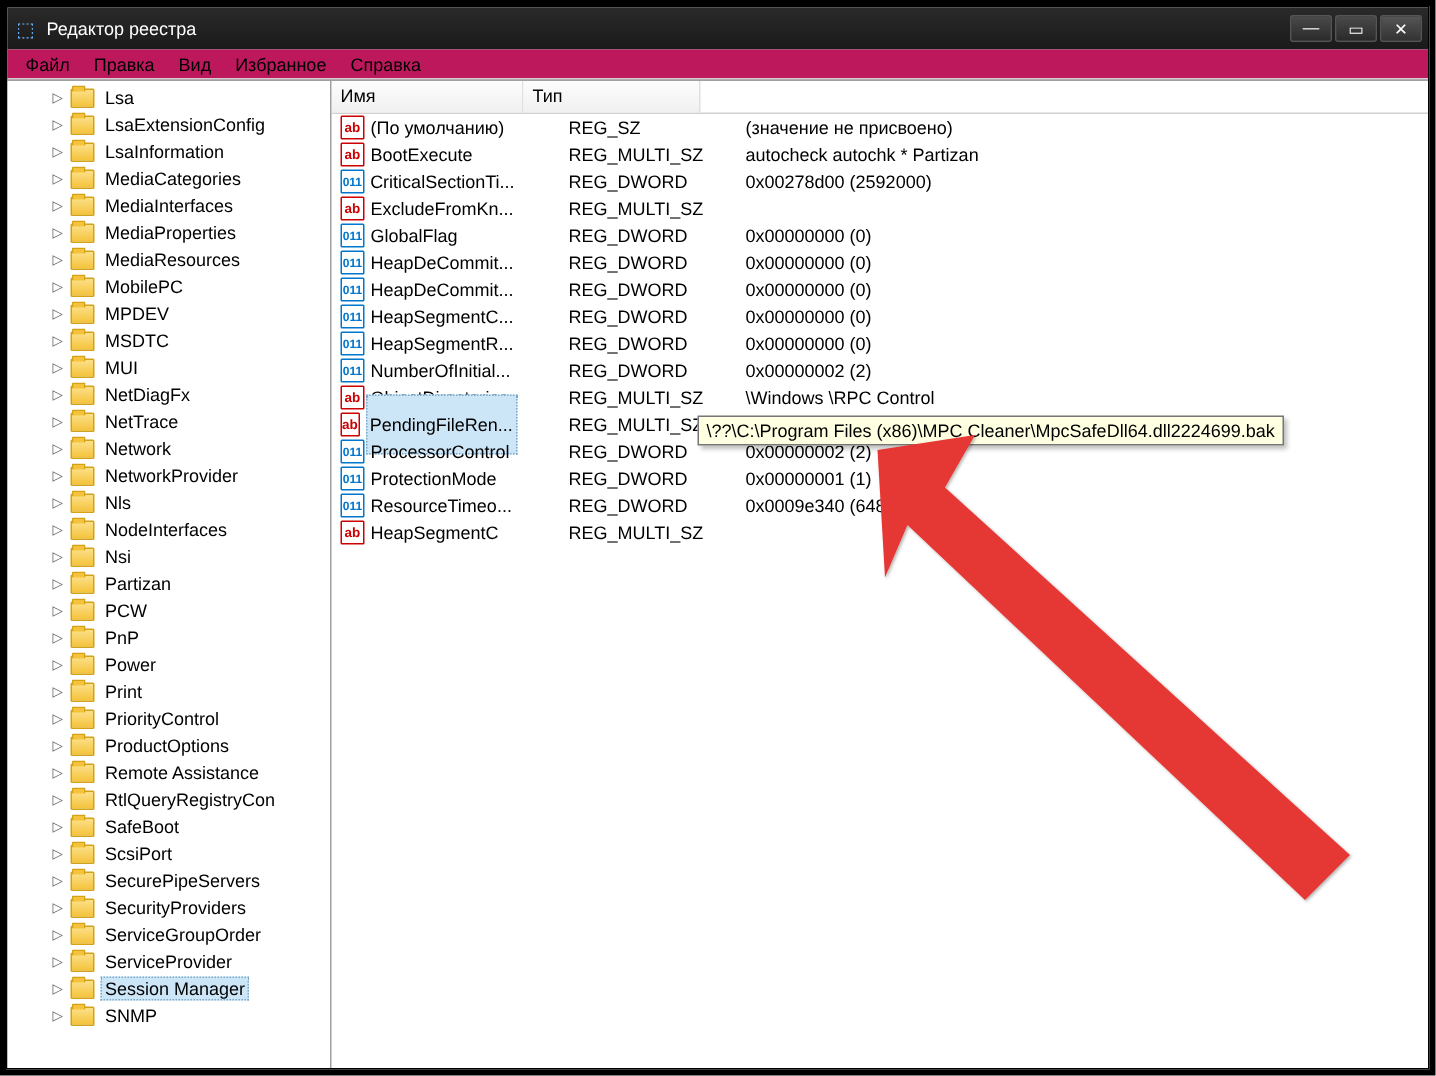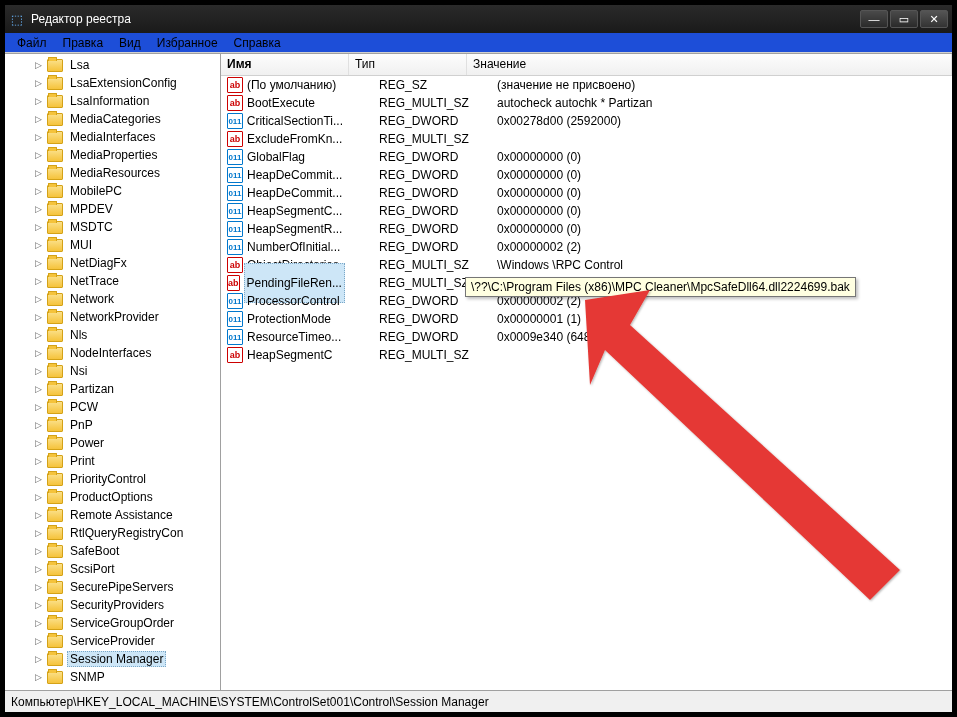--- a/index.html
+++ b/index.html
@@ -4,35 +4,35 @@
 <style>
 * { box-sizing: border-box; margin: 0; padding: 0; }
 body { font-family: "Segoe UI", Tahoma, sans-serif; font-size: 12px; background: #000; width: 957px; height: 717px; overflow: hidden; position: relative; }
 .window { position: absolute; top: 4px; left: 4px; width: 949px; height: 709px; background: #fff; border: 1px solid #000; display: flex; flex-direction: column; }
 .titlebar { background: linear-gradient(#2a2a2a, #1a1a1a); height: 28px; display: flex; align-items: center; padding: 0 4px; color: #fff; }
 .titlebar .app-icon { width: 16px; height: 16px; margin-right: 6px; display: inline-flex; align-items: center; justify-content: center; color: #6bb8ff; font-size: 13px; }
 .title-text { flex: 1; font-size: 12px; }
 .win-controls { display: flex; gap: 2px; }
 .win-btn { width: 28px; height: 18px; background: linear-gradient(#4a4a4a,#2a2a2a); border: 1px solid #555; border-radius: 2px; color: #fff; font-size: 11px; display: flex; align-items: center; justify-content: center; cursor: pointer; }
 .win-btn.close { background: linear-gradient(#555,#333); }
-.menubar { background: #1d4ed8; height: 20px; display: flex; align-items: center; padding: 0 4px; border-bottom: 1px solid #d0d0d0; }
+.menubar { background: #be185d; height: 20px; display: flex; align-items: center; padding: 0 4px; border-bottom: 1px solid #d0d0d0; }
 .menu-item { padding: 2px 8px; cursor: pointer; }
 .content { flex: 1; display: flex; min-height: 0; border-top: 1px solid #a0a0a0; }
 .tree-panel { width: 216px; background: #fff; overflow-y: auto; border-right: 1px solid #a0a0a0; position: relative; }
 .tree { padding: 2px 0 2px 28px; }
 .tree-node { display: flex; align-items: center; height: 18px; white-space: nowrap; cursor: pointer; }
 .tree-node .expander { width: 11px; height: 11px; margin-right: 3px; display: inline-flex; align-items: center; justify-content: center; font-size: 9px; color: #666; }
 .tree-node .folder { width: 16px; height: 13px; margin-right: 4px; background: linear-gradient(#fbe08a,#f5c33b); border: 1px solid #d4a217; border-radius: 1px; position: relative; }
 .tree-node .folder::before { content:""; position:absolute;top:-3px;left:0;width:7px;height:3px;background:#f5c33b;border:1px solid #d4a217;border-bottom:none;border-radius:1px 1px 0 0;}
 .tree-node .label { padding: 1px 3px; }
 .tree-node.selected .label { background: #cde6f7; border: 1px dotted #7aa7c7; padding: 0 2px; }
 .list-panel { flex: 1; background: #fff; display: flex; flex-direction: column; min-width: 0; }
 .list-header { display: flex; background: #fff; border-bottom: 1px solid #d0d0d0; height: 22px; }
 .list-header .col { padding: 3px 6px; border-right: 1px solid #e0e0e0; cursor: pointer; background: linear-gradient(#fdfdfd,#f0f0f0); }
-.col-name { width: 128px; font-weight: bold; }
+.col-name { width: 128px; }
 .col-type { width: 118px; }
 .col-value { flex: 1; }
 .list-body { flex: 1; overflow: auto; position: relative; }
 .list-row { display: flex; align-items: center; height: 18px; white-space: nowrap; }
 .list-row .cell { padding: 1px 6px; overflow: hidden; text-overflow: ellipsis; display:flex; align-items:center; }
 .list-row .cell.c-name { width: 128px; }
 .list-row .cell.c-type { width: 118px; margin-left: 24px; }
 .list-row .cell.c-value { flex: 1; }
 .val-icon { width: 16px; height: 16px; margin-right: 4px; display: inline-flex; align-items:center; justify-content:center; border-radius:1px; font-size:9px; font-weight:bold; }
 .val-icon.str { background: #fff; border:1px solid #c00; color:#c00; }
@@ -245,21 +245,20 @@
             <span class="folder"></span>
             <span class="label">SNMP</span>
           </div>
         </div>
     </div>
 
     <div class="list-panel">
       <div class="list-header">
         <div class="col col-name">Имя</div>
         <div class="col col-type">Тип</div>
-        <div class="col col-value">Значение</div>
       </div>
       <div class="list-body">
         <div id="rows-container">
             <div class="list-row">
               <div class="cell c-name">
                 <span class="val-icon str">ab</span>
                 <span class="name-text">(По умолчанию)</span>
               </div>
               <div class="cell c-type">REG_SZ</div>
               <div class="cell c-value">(значение не присвоено)</div>
@@ -383,23 +382,20 @@
               </div>
               <div class="cell c-type">REG_MULTI_SZ</div>
               <div class="cell c-value"></div>
             </div>
           </div>
         <div class="tooltip" style="top:201px; left:244px;">\??\C:\Program Files (x86)\MPC Cleaner\MpcSafeDll64.dll2224699.bak</div>
       </div>
     </div>
   </div>
 
-  <div class="statusbar">
-    <span>Компьютер\HKEY_LOCAL_MACHINE\SYSTEM\ControlSet001\Control\Session Manager</span>
-  </div>
 </div>
 
 <svg class="arrow-overlay" width="380" height="340">
   <defs>
     <filter id="ds">
         <feDropShadow dx="1" dy="1" stdDeviation="1" flood-opacity="0.3"></feDropShadow>
       </filter>
   </defs>
   <polygon points="25,20 90,10 70,45 340,290 310,320 45,70 30,105" fill="#e53935" filter="url(#ds)"></polygon>
 </svg>

